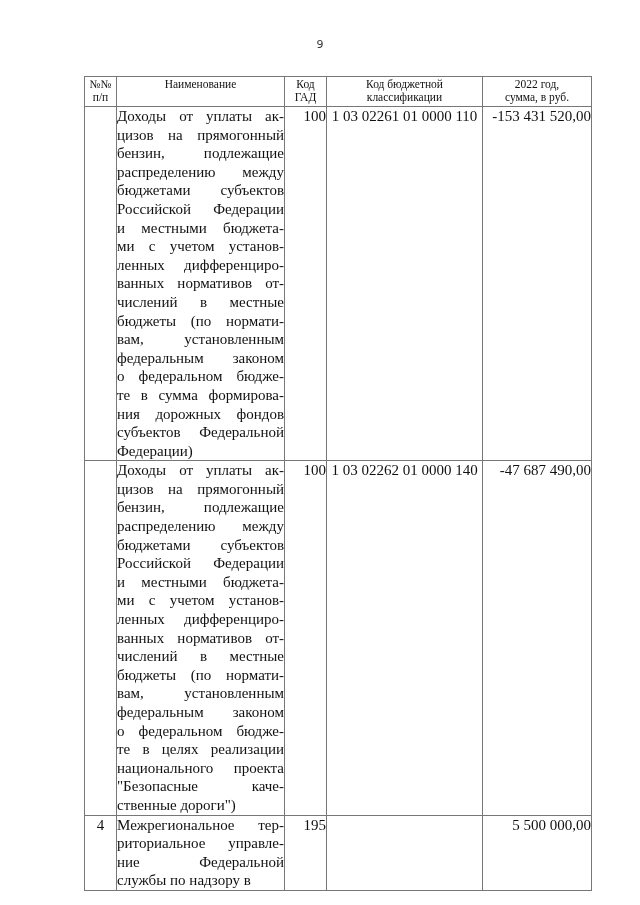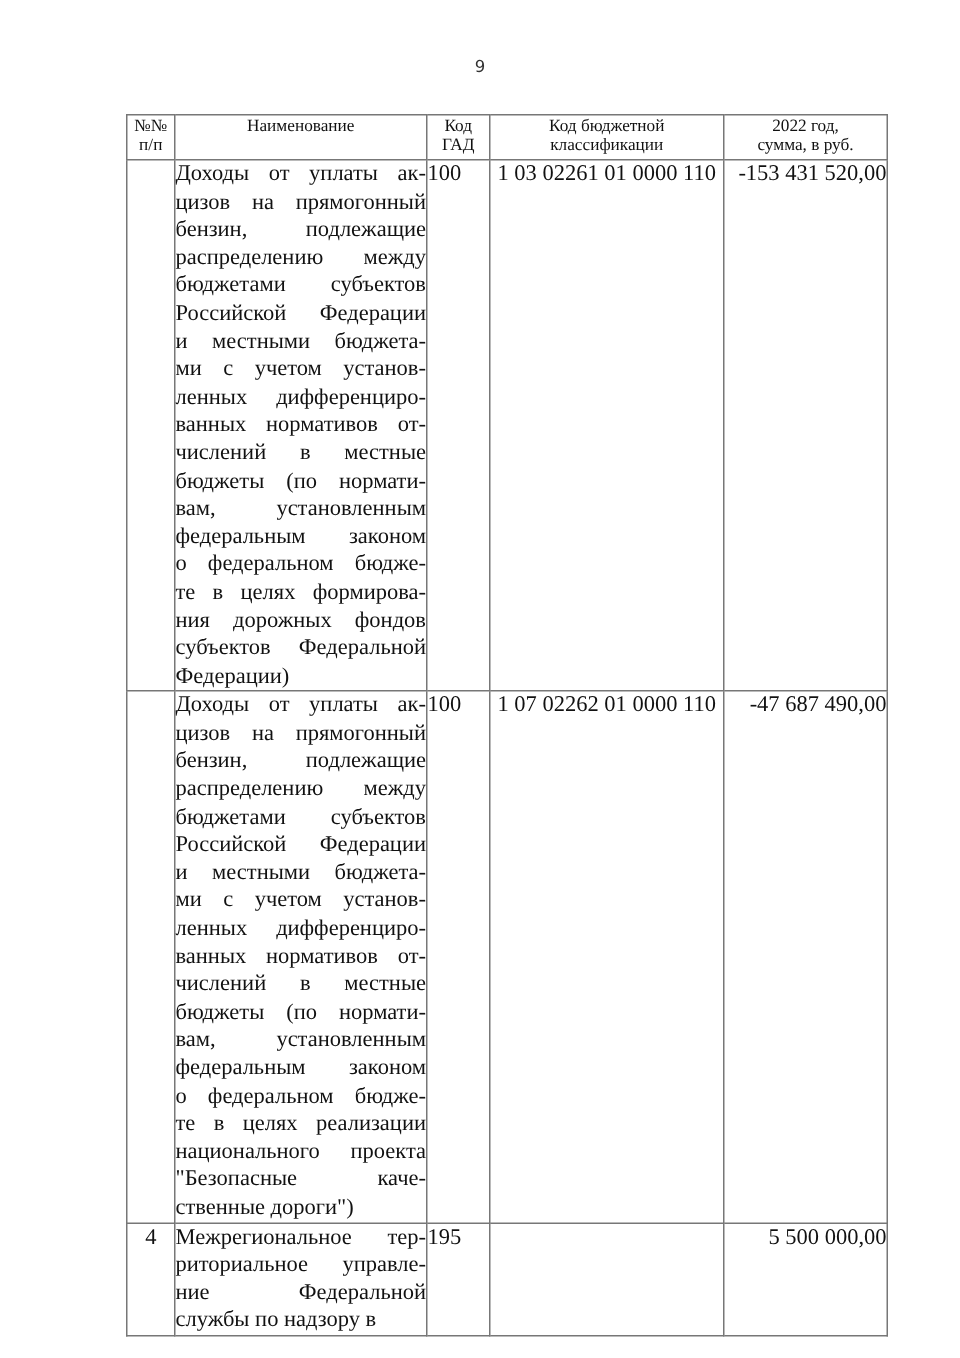--- a/index.html
+++ b/index.html
@@ -18,21 +18,21 @@
     }
     table.budget th {
       font-weight: normal; font-size: 11.5px; line-height: 13px;
       text-align: center; padding: 1px 2px 0 2px; height: 28px;
     }
     table.budget td { font-size: 15px; line-height: 18.6px; }
     td.num { text-align: center; }
     td.name { text-align: justify; padding: 0 4px 0 3px; }
     td.name span.ln { display: block; text-align: justify; text-align-last: justify; }
     td.name span.ln.last { text-align-last: left; }
-    td.gad { text-align: left; }
+    td.gad { text-align: right; }
     td.kbk { text-align: center; padding-left: 2px; white-space: nowrap; font-size: 14.5px; margin-left: 20px; }
     td.sum { text-align: right; padding-right: 4px; white-space: nowrap; font-size: 14.5px; margin-left: 46px; }
   </style>
 </head>
 <body>
 
 <div class="page-number">9</div>
 
 <table class="budget">
   <colgroup>
@@ -77,21 +77,21 @@
           <span class="ln">Российской Федерации</span>
           <span class="ln">и местными бюджета-</span>
           <span class="ln">ми с учетом установ-</span>
           <span class="ln">ленных дифференциро-</span>
           <span class="ln">ванных нормативов от-</span>
           <span class="ln">числений в местные</span>
           <span class="ln">бюджеты (по нормати-</span>
           <span class="ln">вам, установленным</span>
           <span class="ln">федеральным законом</span>
           <span class="ln">о федеральном бюдже-</span>
-          <span class="ln">те в целях формирова-</span>
+          <span class="ln">те в сумма формирова-</span>
           <span class="ln">ния дорожных фондов</span>
           <span class="ln">субъектов Федеральной</span>
           <span class="ln last">Федерации)</span>
         </td>
         <td class="gad">100</td>
         <td class="kbk">1 03 02261 01 0000 110</td>
         <td class="sum">-153 431 520,00</td>
       </tr>
       <tr>
         <td class="num"></td>
@@ -110,21 +110,21 @@
           <span class="ln">бюджеты (по нормати-</span>
           <span class="ln">вам, установленным</span>
           <span class="ln">федеральным законом</span>
           <span class="ln">о федеральном бюдже-</span>
           <span class="ln">те в целях реализации</span>
           <span class="ln">национального проекта</span>
           <span class="ln">"Безопасные каче-</span>
           <span class="ln last">ственные дороги")</span>
         </td>
         <td class="gad">100</td>
-        <td class="kbk">1 07 02262 01 0000 110</td>
+        <td class="kbk">1 03 02262 01 0000 140</td>
         <td class="sum">-47 687 490,00</td>
       </tr>
       <tr>
         <td class="num">4</td>
         <td class="name">
           <span class="ln">Межрегиональное тер-</span>
           <span class="ln">риториальное управле-</span>
           <span class="ln">ние Федеральной</span>
           <span class="ln last">службы по надзору в</span>
         </td>

